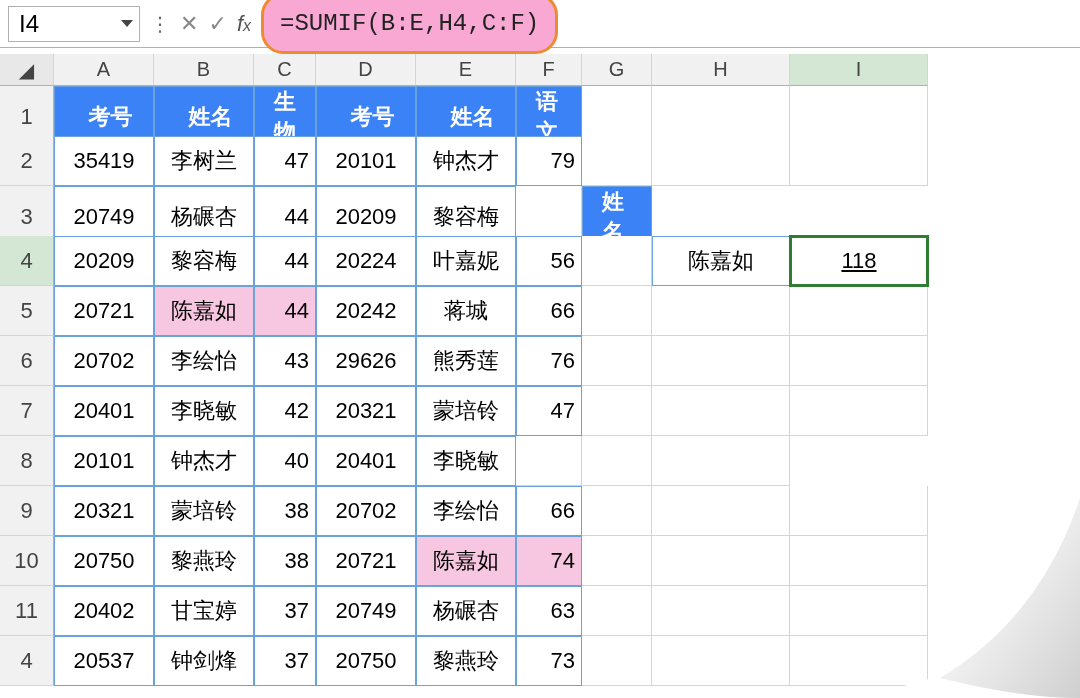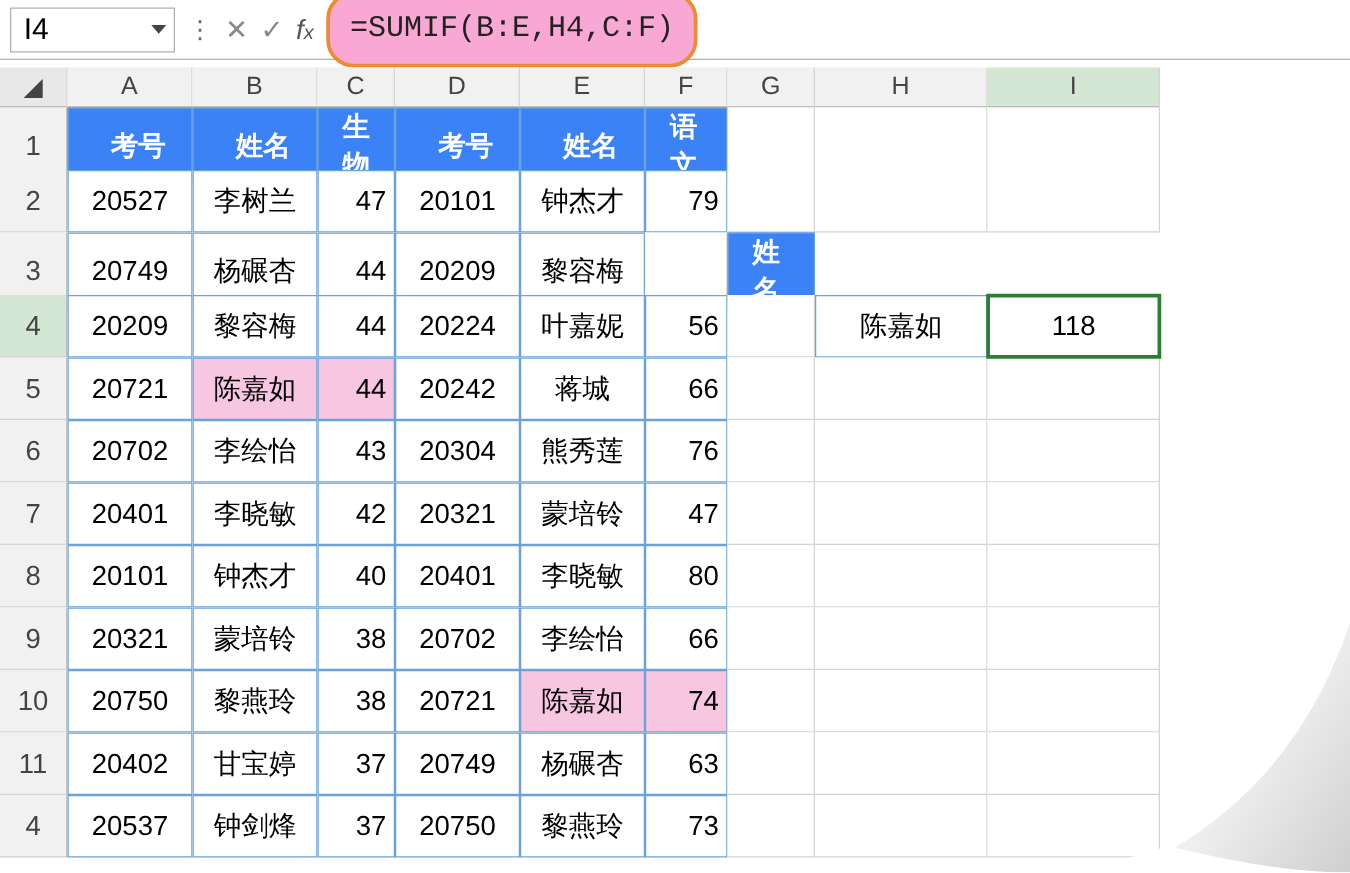--- a/index.html
+++ b/index.html
@@ -112,20 +112,21 @@
   font-weight: bold;
   justify-content: center;
   padding-left: 19px;
 }
 .highlight { background: #f7c6e0; }
 .bordered { border: 1px solid #6aa3db; }
 .selected-cell {
   outline: 3px solid #2e7d32;
   outline-offset: -2px;
   z-index: 5;
+  text-decoration: underline;
 }
 
 
 .curl {
   position: absolute;
   right: 0;
   bottom: 0;
   width: 260px;
   height: 260px;
   pointer-events: none;
@@ -174,21 +175,21 @@
     <div class="cell header-cell bordered">姓名</div>
     <div class="cell header-cell bordered">语文</div>
     <div class="cell"></div>
     <div class="cell"></div>
     <div class="cell"></div>
   </div>
 
   <div id="data-rows">
       <div class="row">
         <div class="row-header">2</div>
-        <div class="cell bordered center">20527</div>
+        <div class="cell bordered center">35419</div>
         <div class="cell bordered center">李树兰</div>
         <div class="cell bordered right">47</div>
         <div class="cell bordered center">20101</div>
         <div class="cell bordered center">钟杰才</div>
         <div class="cell bordered right">79</div>
         <div class="cell"></div>
         <div class="cell center"></div>
         <div class="cell center"></div>
       </div>
       <div class="row">
@@ -223,21 +224,21 @@
         <div class="cell bordered right">66</div>
         <div class="cell"></div>
         <div class="cell center"></div>
         <div class="cell center"></div>
       </div>
       <div class="row">
         <div class="row-header">6</div>
         <div class="cell bordered center">20702</div>
         <div class="cell bordered center">李绘怡</div>
         <div class="cell bordered right">43</div>
-        <div class="cell bordered center">20304</div>
+        <div class="cell bordered center">29626</div>
         <div class="cell bordered center">熊秀莲</div>
         <div class="cell bordered right">76</div>
         <div class="cell"></div>
         <div class="cell center"></div>
         <div class="cell center"></div>
       </div>
       <div class="row">
         <div class="row-header">7</div>
         <div class="cell bordered center">20401</div>
         <div class="cell bordered center">李晓敏</div>
@@ -249,21 +250,20 @@
         <div class="cell center"></div>
         <div class="cell center"></div>
       </div>
       <div class="row">
         <div class="row-header">8</div>
         <div class="cell bordered center">20101</div>
         <div class="cell bordered center">钟杰才</div>
         <div class="cell bordered right">40</div>
         <div class="cell bordered center">20401</div>
         <div class="cell bordered center">李晓敏</div>
-        <div class="cell bordered right">80</div>
         <div class="cell"></div>
         <div class="cell center"></div>
         <div class="cell center"></div>
       </div>
       <div class="row">
         <div class="row-header">9</div>
         <div class="cell bordered center">20321</div>
         <div class="cell bordered center">蒙培铃</div>
         <div class="cell bordered right">38</div>
         <div class="cell bordered center">20702</div>

